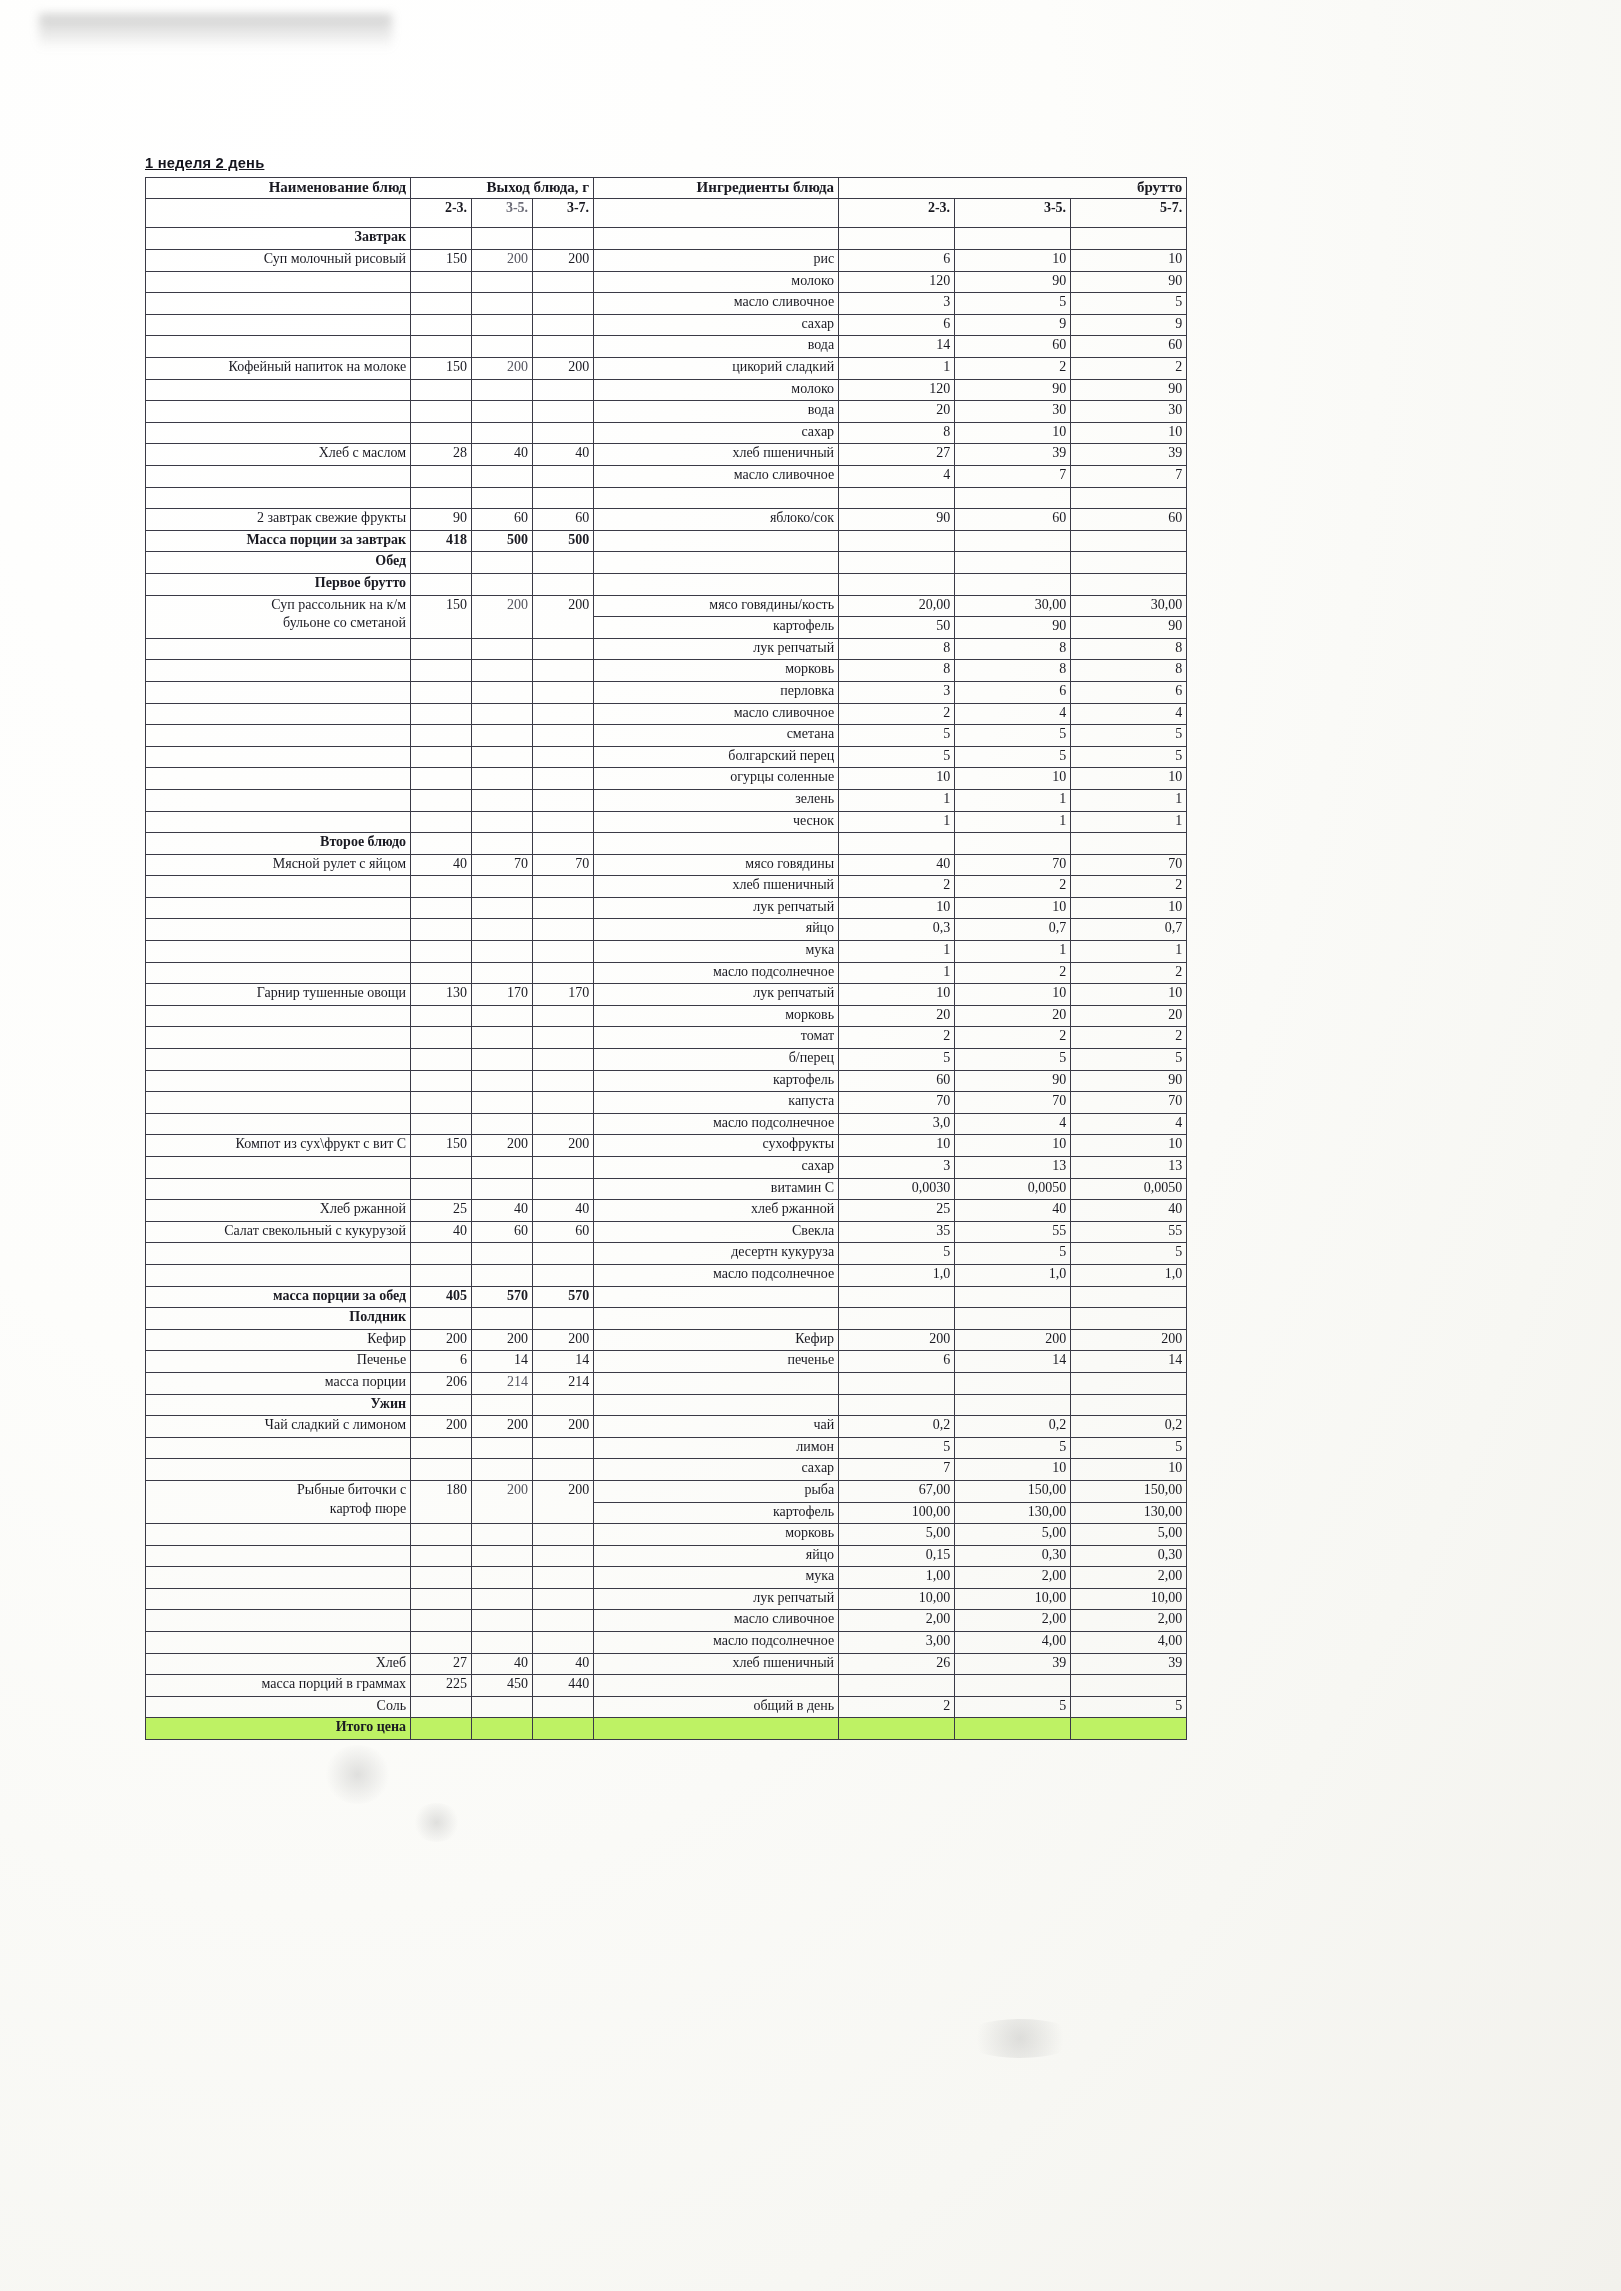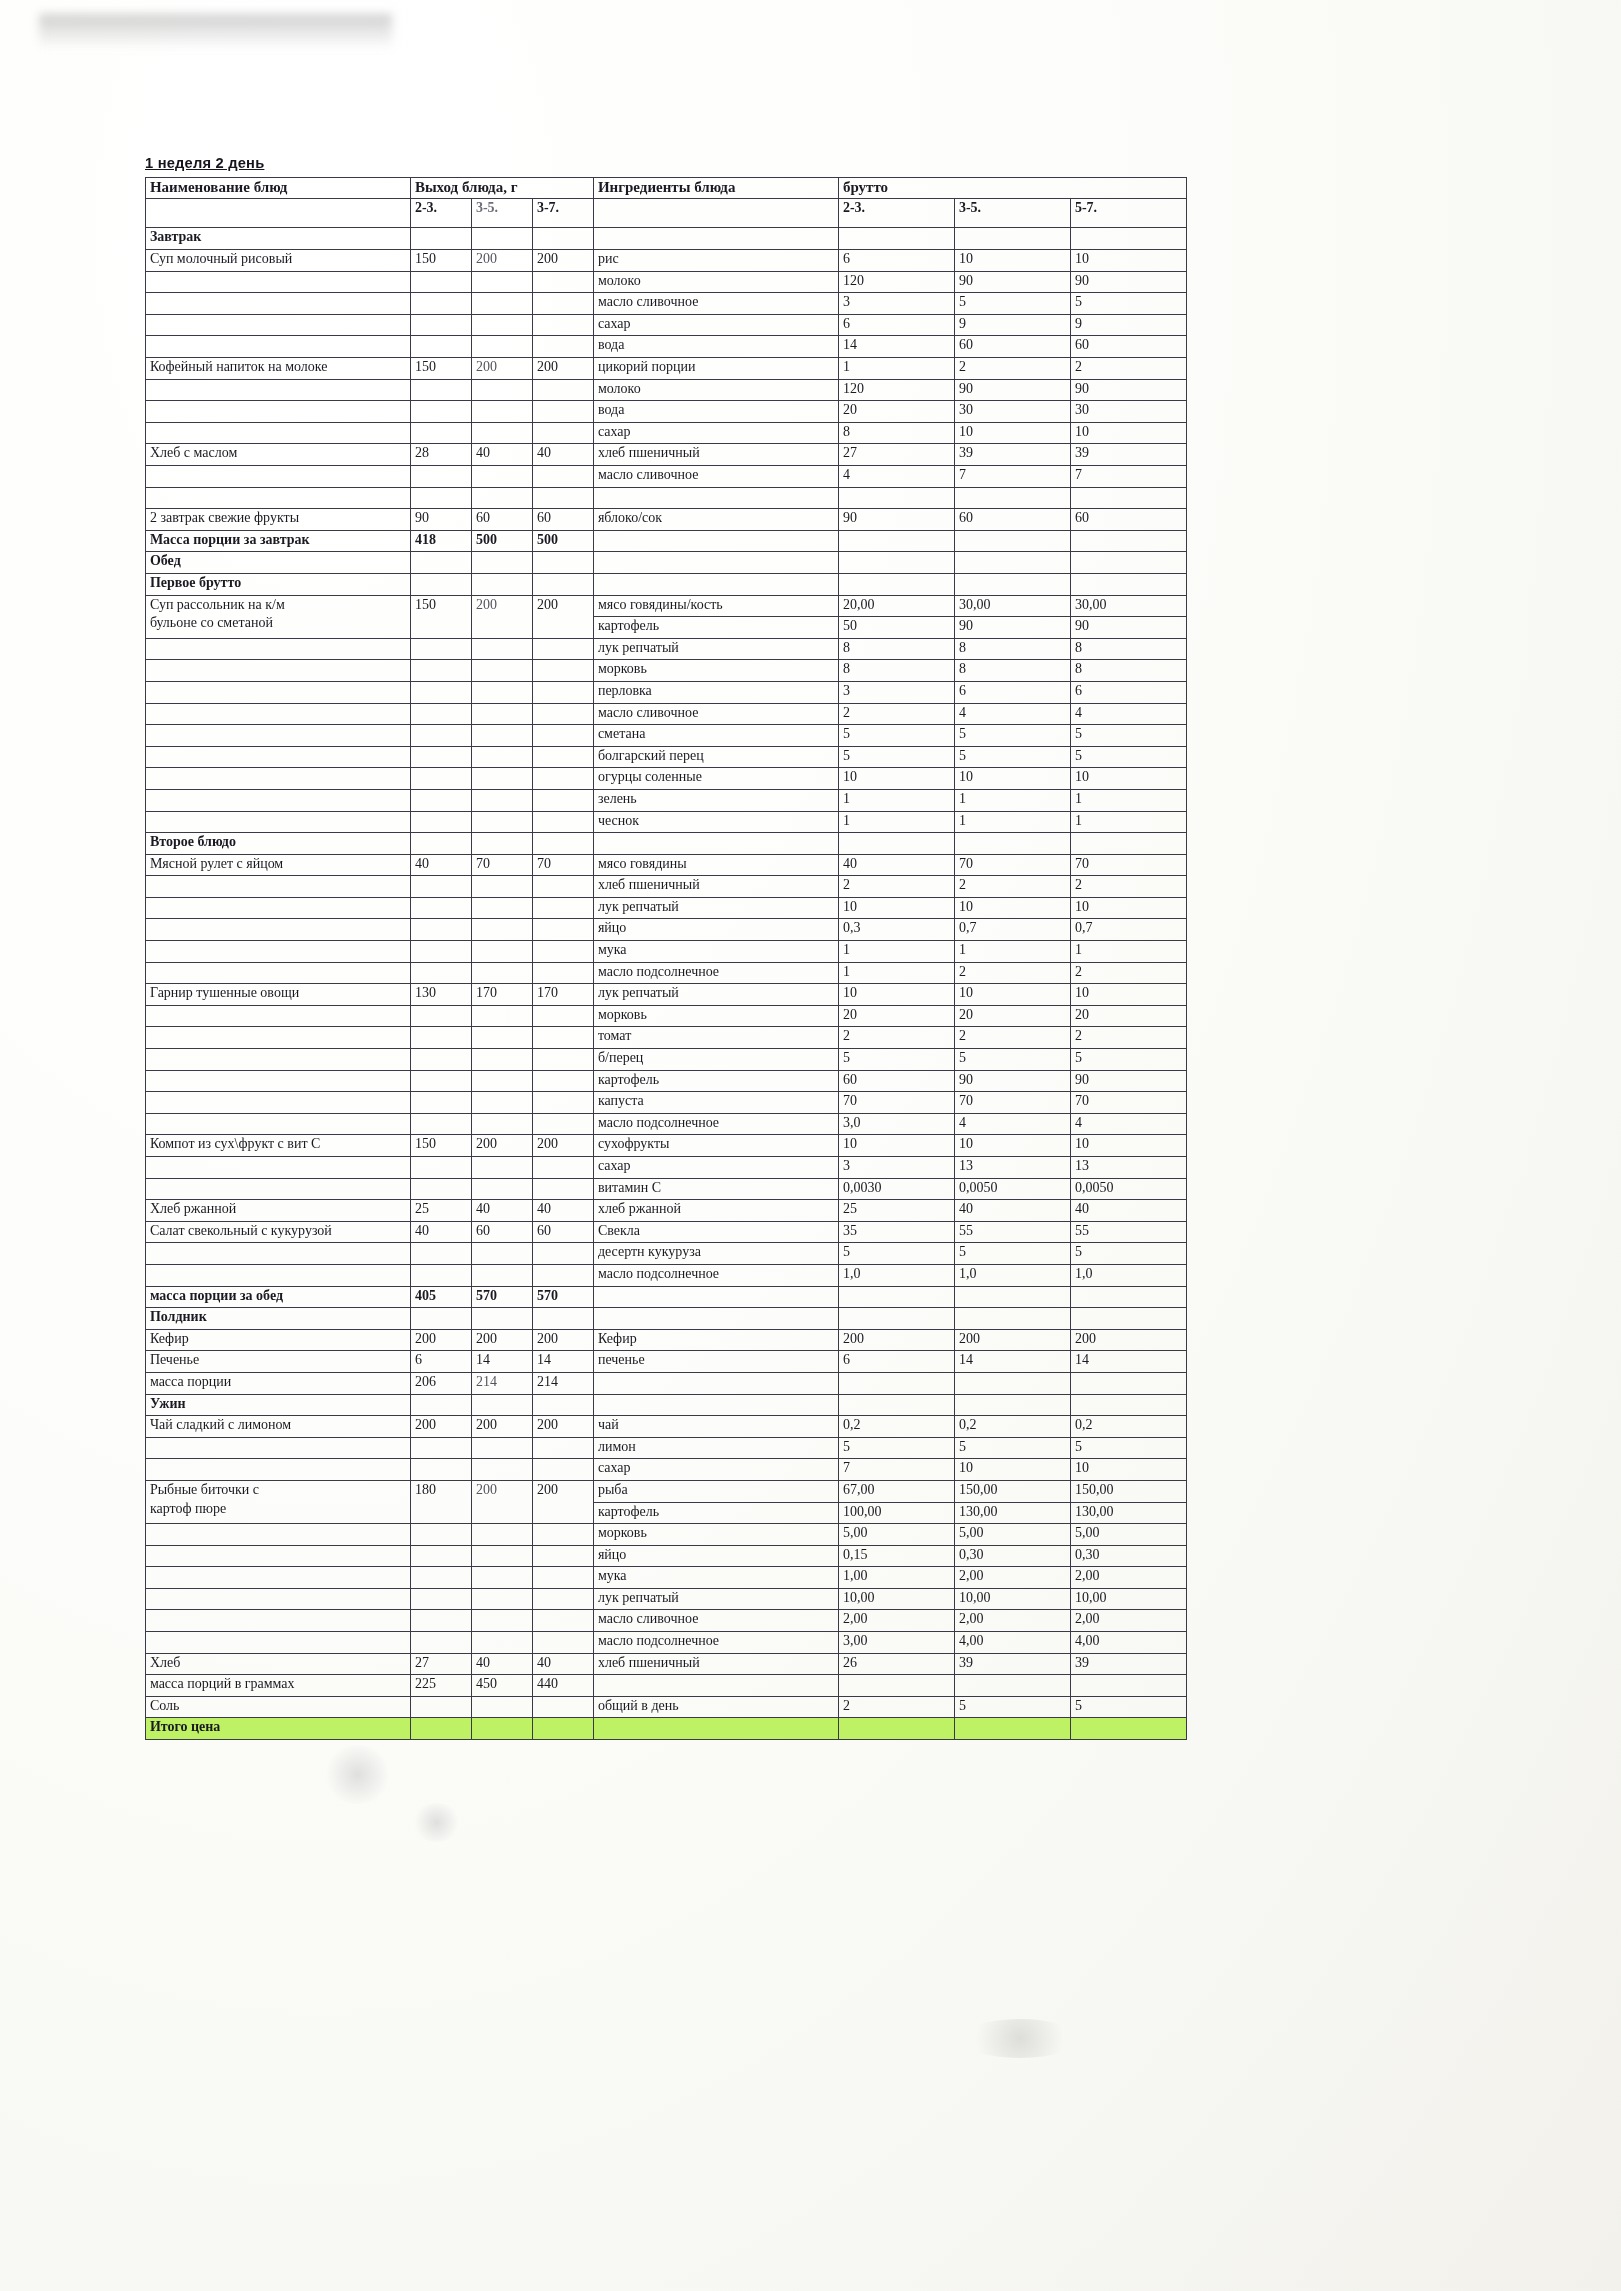--- a/index.html
+++ b/index.html
@@ -44,20 +44,21 @@
     letter-spacing: 0.2px;
     margin-bottom: 5.9px;
     color: #15151d;
     text-decoration: underline;
   }
   table.menu {
     border-collapse: collapse;
     width: 925px;
     table-layout: fixed;
     font-size: 14px;
+    text-align: right;
   }
   table.menu td {
     border: 1px solid #3a3a46;
     height: 20.6px;
     padding: 0px 3.9px;
     vertical-align: top;
     line-height: 18.6px;
     white-space: nowrap;
     overflow: hidden;
   }
@@ -190,21 +191,21 @@
           <td>вода</td>
           <td>14</td>
           <td>60</td>
           <td>60</td>
         </tr>
         <tr>
           <td>Кофейный напиток на молоке</td>
           <td>150</td>
           <td class="fadedbit">200</td>
           <td>200</td>
-          <td>цикорий порции</td>
+          <td>цикорий сладкий</td>
           <td>1</td>
           <td>2</td>
           <td>2</td>
         </tr>
         <tr>
           <td></td>
           <td></td>
           <td></td>
           <td></td>
           <td>молоко</td>

